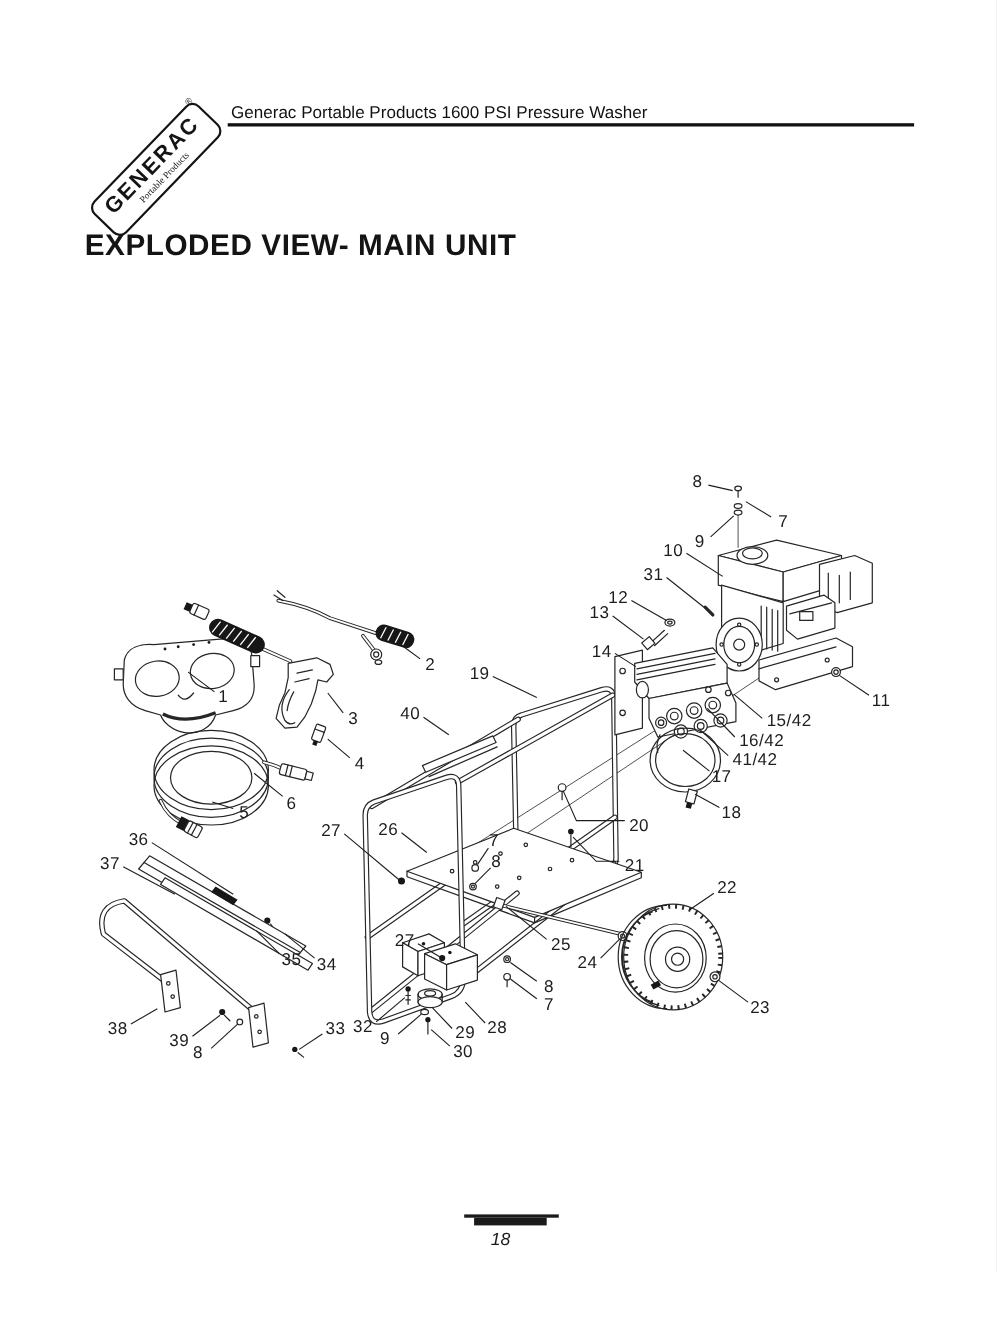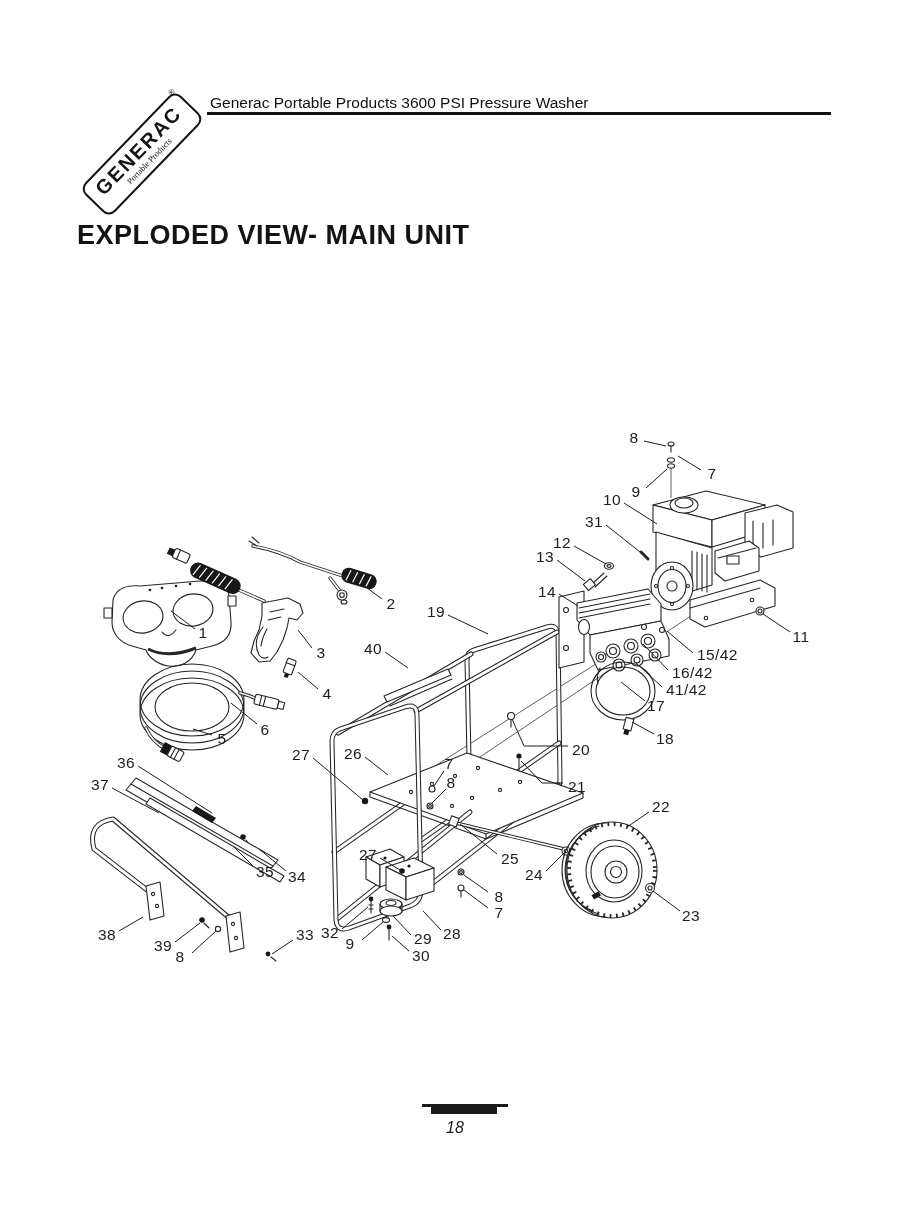--- a/index.html
+++ b/index.html
@@ -8,21 +8,21 @@
   
   .logo-box{position:absolute;left:73px;top:133px;width:134px;height:38px;
             transform:rotate(-46deg);background:#fff;border:2px solid #141414;
             border-radius:9px;display:flex;flex-direction:column;align-items:center;
             justify-content:center;line-height:1;}
   .logo-primary{font-weight:bold;font-size:20px;letter-spacing:2px;color:#141414;}
   .logo-secondary{font-family:"Liberation Serif",serif;font-size:8.5px;color:#141414;margin-top:1px;}
   .logo-reg{position:absolute;right:-1px;top:-6px;font-size:8px;color:#141414;}
   .doc-title{position:absolute;left:210px;top:94px;font-size:15.5px;color:#111;}
   .header-rule{position:absolute;left:207px;top:112px;width:624px;height:2.5px;background:#111;}
-  .page-title{position:absolute;left:77px;top:220px;margin:0;font-size:27px;font-weight:bold;
+  .page-title{position:absolute;left:77px;top:208px;margin:0;font-size:27px;font-weight:bold;
               letter-spacing:.5px;color:#141414;}
   
   .footer-bar-top{position:absolute;left:422px;top:1104px;width:86px;height:3px;background:#1a1a1a;}
   .footer-bar-bottom{position:absolute;left:431px;top:1107px;width:66px;height:7px;background:#1a1a1a;}
   .page-num{position:absolute;left:440px;top:1119px;width:30px;text-align:center;
             font-size:16px;font-style:italic;color:#1a1a1a;}
   
   svg.diagram{position:absolute;left:0;top:0;}
   .ln{fill:none;stroke:#262626;stroke-width:1.1;stroke-linecap:round;stroke-linejoin:round;}
   .thin{fill:none;stroke:#3a3a3a;stroke-width:.8;}
@@ -40,21 +40,21 @@
 </head>
 <body>
 
 <div class="page">
 
   <div class="logo-box">
     <span class="logo-primary">GENERAC</span>
     <span class="logo-secondary">Portable Products</span>
     <span class="logo-reg">®</span>
   </div>
-  <span class="doc-title">Generac Portable Products 3600 PSI Pressure Washer</span>
+  <span class="doc-title">Generac Portable Products 1600 PSI Pressure Washer</span>
   <div class="header-rule"></div>
 
   <h1 class="page-title">EXPLODED VIEW- MAIN UNIT</h1>
 
   <svg class="diagram" width="906" height="1208" viewBox="0 0 906 1208">
     <defs>
       <path id="t-back" d="M474,650 L547,627 Q557,624 558,634 L560,780 Q560,790 550,793 L481,817 Q471,820 470,810 L467,660 Q467,652 474,650 Z" fill="none"></path>
       <path id="t-front" d="M340,729 L405,707 Q417,703 417,715 L421,890 Q421,902 410,906 L349,928 Q337,932 336,920 L332,741 Q332,732 340,729 Z" fill="none"></path>
       <path id="r1" d="M338,733 L471,654" fill="none"></path>
       <path id="r2" d="M416,711 L557,632" fill="none"></path>

